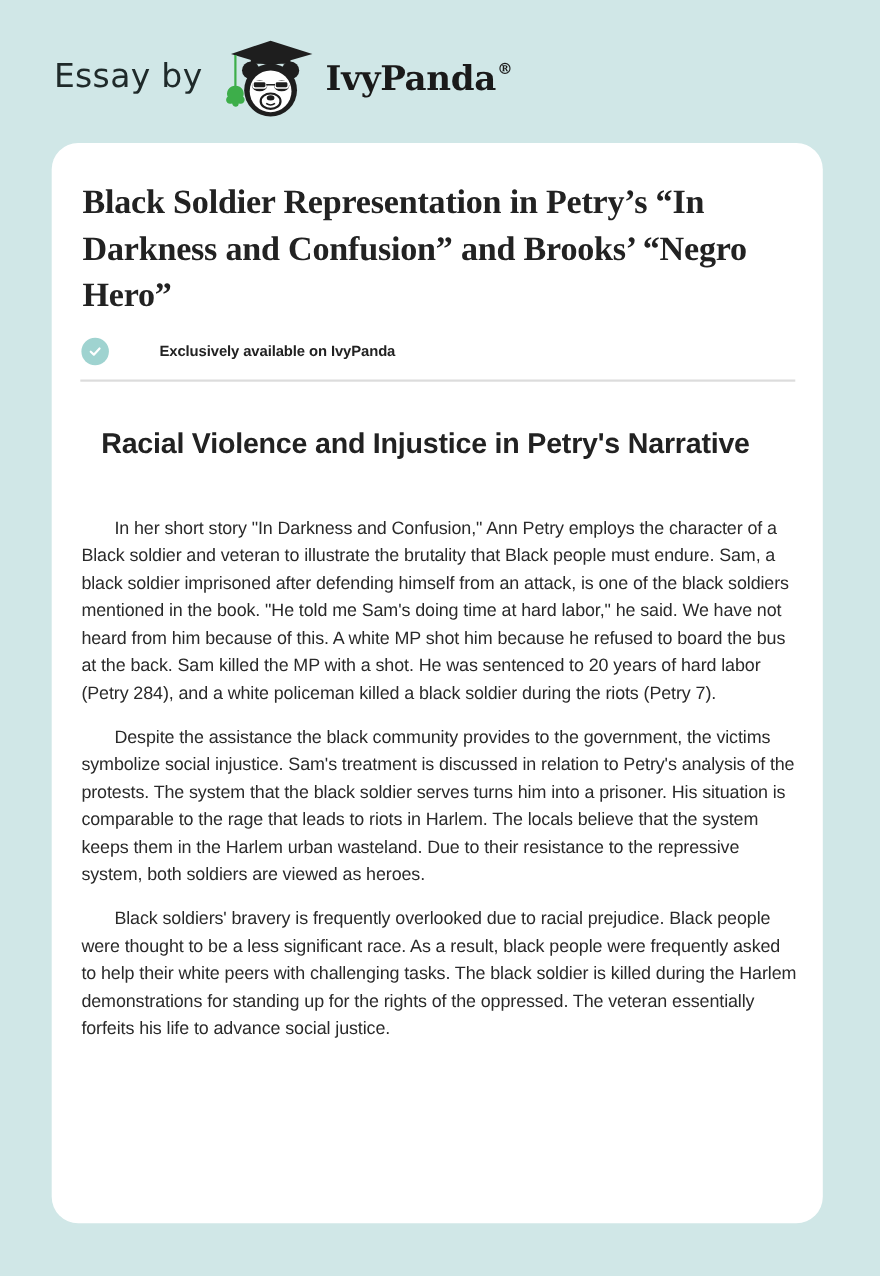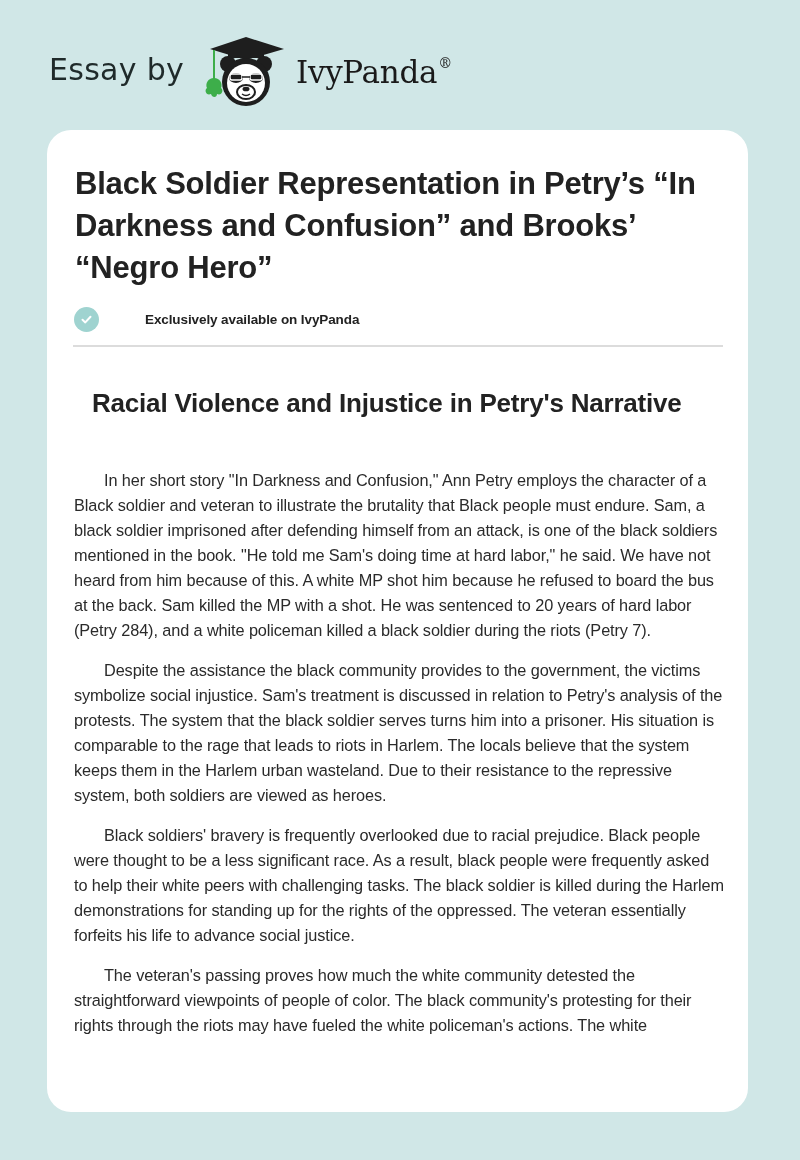--- a/index.html
+++ b/index.html
@@ -35,21 +35,21 @@
       left: 200px;
       top: 34px;
       width: 92px;
       height: 76px;
     }
     .brand {
       position: absolute;
       left: 296px;
       top: 54px;
       font-family: "DejaVu Serif", serif;
-      font-weight: normal;
+      font-weight: bold;
       font-size: 31px;
       color: #1a1a1a;
       letter-spacing: -0.3px;
     }
     .brand sup {
       font-size: 14px;
       position: relative;
       top: -4px;
       margin-left: 1px;
     }
@@ -62,21 +62,21 @@
       background: #ffffff;
       border-radius: 24px;
       overflow: hidden;
     }
     .title {
       position: absolute;
       left: 28px;
       top: 33px;
       width: 650px;
       margin: 0;
-      font-family: Liberation Sans, sans-serif;
+      font-family: Liberation Serif, serif;
       font-weight: bold;
       font-size: 31px;
       line-height: 42px;
       color: #222222;
       letter-spacing: -0.2px;
     }
     .badge {
       position: absolute;
       left: 27px;
       top: 176px;
@@ -184,15 +184,14 @@
   </div>
 
   <div class="divider"></div>
 
   <h2 class="section-heading">Racial Violence and Injustice in Petry's Narrative</h2>
 
   <div class="body-text">
     <p class="para">In her short story "In Darkness and Confusion," Ann Petry employs the character of a Black soldier and veteran to illustrate the brutality that Black people must endure. Sam, a black soldier imprisoned after defending himself from an attack, is one of the black soldiers mentioned in the book. "He told me Sam's doing time at hard labor," he said. We have not heard from him because of this. A white MP shot him because he refused to board the bus at the back. Sam killed the MP with a shot. He was sentenced to 20 years of hard labor (Petry 284), and a white policeman killed a black soldier during the riots (Petry 7).</p>
     <p class="para">Despite the assistance the black community provides to the government, the victims symbolize social injustice. Sam's treatment is discussed in relation to Petry's analysis of the protests. The system that the black soldier serves turns him into a prisoner. His situation is comparable to the rage that leads to riots in Harlem. The locals believe that the system keeps them in the Harlem urban wasteland. Due to their resistance to the repressive system, both soldiers are viewed as heroes.</p>
     <p class="para">Black soldiers' bravery is frequently overlooked due to racial prejudice. Black people were thought to be a less significant race. As a result, black people were frequently asked to help their white peers with challenging tasks. The black soldier is killed during the Harlem demonstrations for standing up for the rights of the oppressed. The veteran essentially forfeits his life to advance social justice.</p>
-    <p class="para">The veteran's passing proves how much the white community detested the straightforward viewpoints of people of color. The black community's protesting for their rights through the riots may have fueled the white policeman's actions. The white</p>
   </div>
 </div>
 
 </body></html>

